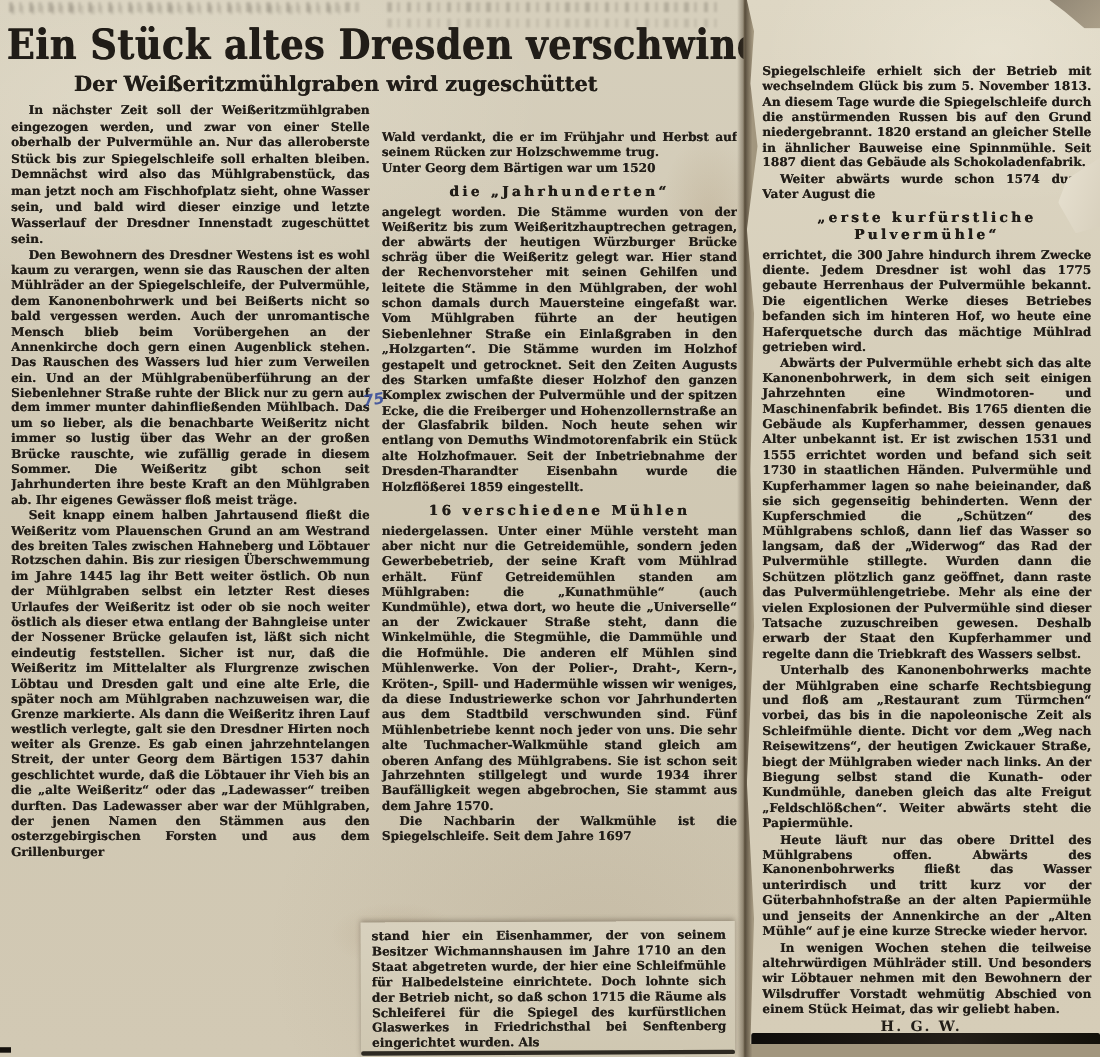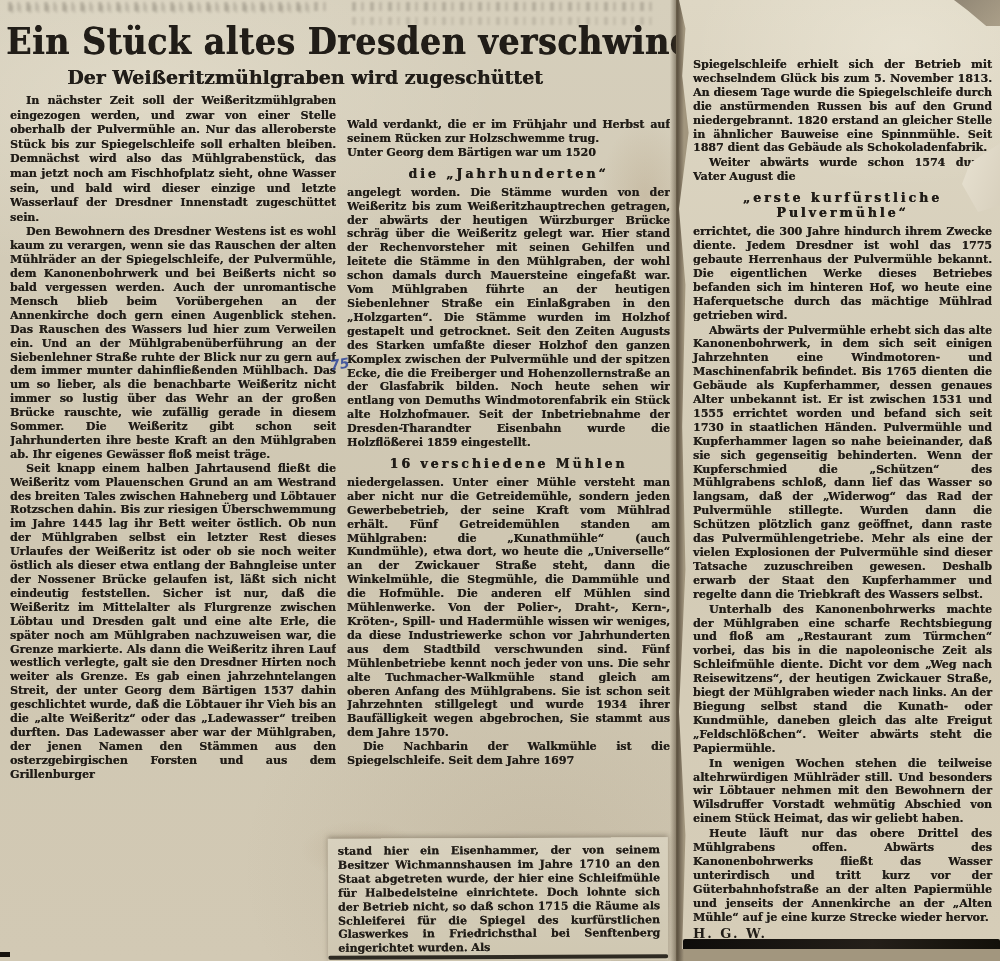--- a/index.html
+++ b/index.html
@@ -81,21 +81,21 @@
   }
   .piece-bottom .inner{padding:6px 8px 0 10px;}
   .piece-bottom .rule{
     position:absolute;left:0;bottom:2px;width:100%;height:4px;
     background:#1c1813;border-radius:2px;opacity:.9;
   }
   .piece-right .inner{padding:58px 8px 0 14px;}
   .piece-right p{margin:0 0 0 0;}
   .piece-right p + p{margin-top:1px;}
   .signature{
-    text-align:left;font-size:13px;font-weight:bold;letter-spacing:2px;
+    text-align:center;font-size:13px;font-weight:bold;letter-spacing:2px;
     padding:2px 10px 0 0;
   }
   .bottom-bar{
     position:absolute;left:4px;bottom:0;width:317px;height:10px;
     background:linear-gradient(90deg,#0e0c0a,#241f19 60%,#121009);
     border-radius:2px 2px 0 0;
   }
   .tear-flap{
     position:absolute;right:-2px;top:142px;width:40px;height:70px;
     background:linear-gradient(110deg,#e8e2d2,#d7cfbc);
@@ -168,20 +168,20 @@
   <div class="piece piece-right">
     <div class="corner-scrap"></div>
     <div class="tear-flap"></div>
     <div class="inner">
       <p>Spiegelschleife erhielt sich der Betrieb mit wechselndem Glück bis zum 5. November 1813. An diesem Tage wurde die Spiegelschleife durch die anstürmenden Russen bis auf den Grund niedergebrannt. 1820 erstand an gleicher Stelle in ähnlicher Bauweise eine Spinnmühle. Seit 1887 dient das Gebäude als Schokoladenfabrik.</p>
       <p class="indent">Weiter abwärts wurde schon 1574 durch Vater August die</p>
       <div class="xhead">„erste kurfürstliche Pulvermühle“</div>
       <p>errichtet, die 300 Jahre hindurch ihrem Zwecke diente. Jedem Dresdner ist wohl das 1775 gebaute Herrenhaus der Pulvermühle bekannt. Die eigentlichen Werke dieses Betriebes befanden sich im hinteren Hof, wo heute eine Haferquetsche durch das mächtige Mühlrad getrieben wird.</p>
       <p class="indent">Abwärts der Pulvermühle erhebt sich das alte Kanonenbohrwerk, in dem sich seit einigen Jahrzehnten eine Windmotoren- und Maschinenfabrik befindet. Bis 1765 dienten die Gebäude als Kupferhammer, dessen genaues Alter unbekannt ist. Er ist zwischen 1531 und 1555 errichtet worden und befand sich seit 1730 in staatlichen Händen. Pulvermühle und Kupferhammer lagen so nahe beieinander, daß sie sich gegenseitig behinderten. Wenn der Kupferschmied die „Schützen“ des Mühlgrabens schloß, dann lief das Wasser so langsam, daß der „Widerwog“ das Rad der Pulvermühle stillegte. Wurden dann die Schützen plötzlich ganz geöffnet, dann raste das Pulvermühlengetriebe. Mehr als eine der vielen Explosionen der Pulvermühle sind dieser Tatsache zuzuschreiben gewesen. Deshalb erwarb der Staat den Kupferhammer und regelte dann die Triebkraft des Wassers selbst.</p>
       <p class="indent">Unterhalb des Kanonenbohrwerks machte der Mühlgraben eine scharfe Rechtsbiegung und floß am „Restaurant zum Türmchen“ vorbei, das bis in die napoleonische Zeit als Schleifmühle diente. Dicht vor dem „Weg nach Reisewitzens“, der heutigen Zwickauer Straße, biegt der Mühlgraben wieder nach links. An der Biegung selbst stand die Kunath- oder Kundmühle, daneben gleich das alte Freigut „Feldschlößchen“. Weiter abwärts steht die Papiermühle.</p>
+      <p class="indent">Heute läuft nur das obere Drittel des Mühlgrabens offen. Abwärts des Kanonenbohrwerks fließt das Wasser unterirdisch und tritt kurz vor der Güterbahnhofstraße an der alten Papiermühle und jenseits der Annenkirche an der „Alten Mühle“ auf je eine kurze Strecke wieder hervor.</p>
       <p class="indent">In wenigen Wochen stehen die teilweise altehrwürdigen Mühlräder still. Und besonders wir Löbtauer nehmen mit den Bewohnern der Wilsdruffer Vorstadt wehmütig Abschied von einem Stück Heimat, das wir geliebt haben.</p>
-      <p class="indent">Heute läuft nur das obere Drittel des Mühlgrabens offen. Abwärts des Kanonenbohrwerks fließt das Wasser unterirdisch und tritt kurz vor der Güterbahnhofstraße an der alten Papiermühle und jenseits der Annenkirche an der „Alten Mühle“ auf je eine kurze Strecke wieder hervor.</p>
       <div class="signature">H. G. W.</div>
     </div>
     <div class="bottom-bar"></div>
   </div>
 
 </div>
 
 </body></html>

